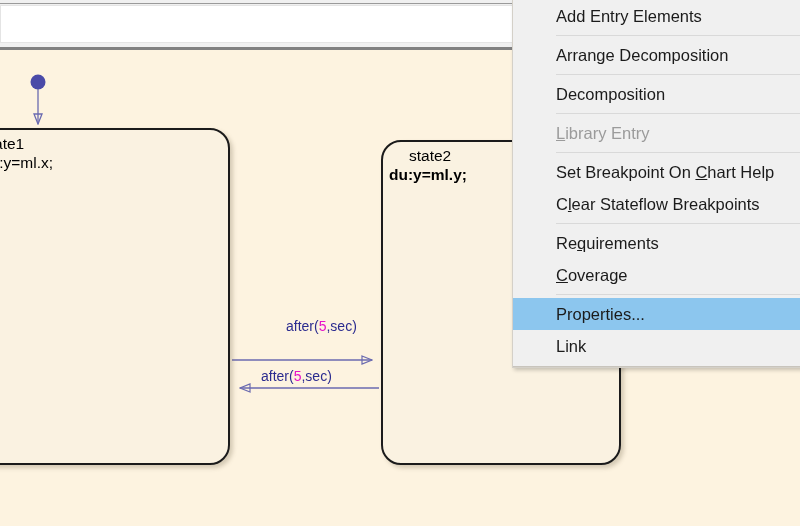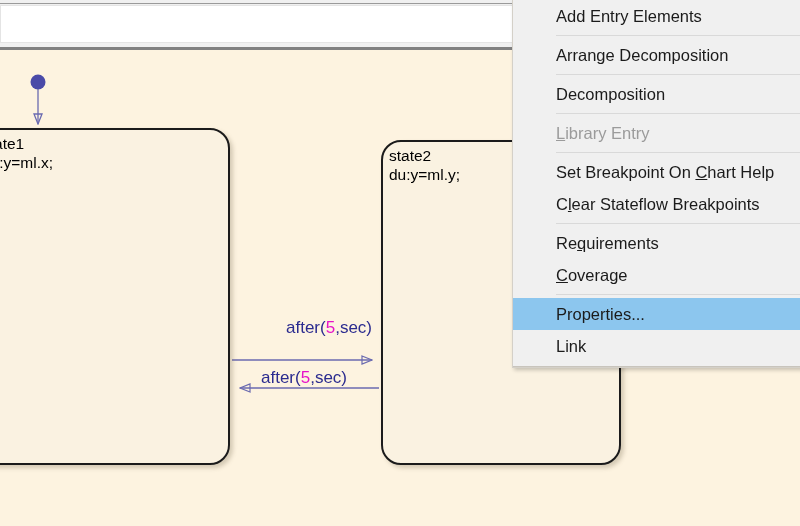--- a/index.html
+++ b/index.html
@@ -81,21 +81,21 @@
     font-size: 15.5px;
     color: #000000;
     line-height: 19px;
     white-space: nowrap;
     user-select: none;
   }
 
   
   .trans-label {
     position: absolute;
-    font-size: 17px;
+    font-size: 14px;
     color: #2b2b8f;
     white-space: nowrap;
     user-select: none;
   }
   .trans-label .num { color: #e612c8; }
 
   
   .ctx-menu {
     position: absolute;
     left: 512px;
@@ -165,22 +165,22 @@
       <line x1="232" y1="310" x2="372" y2="310" stroke="#6a6ab0" stroke-width="1.3" marker-end="url(#arrowOpenRight)"></line>
 
       <line x1="379" y1="338" x2="240" y2="338" stroke="#6a6ab0" stroke-width="1.3" marker-end="url(#arrowOpenLeftM)"></line>
     </svg>
 
     <div class="state-box" id="state1-box" style="left:-26px; top:78px; width:256px; height:337px;"></div>
     <div class="state-label" style="left:-18px; top:84px;">state1</div>
     <div class="state-label" style="left:-18px; top:103px;">du:y=ml.x;</div>
 
     <div class="state-box" id="state2-box" style="left:381px; top:90px; width:240px; height:325px;"></div>
-    <div class="state-label" style="left:389px; top:96px;">state2</div>
-    <div class="state-label" style="left:389px; top:115px;">du:y=ml.y;</div>
+    <div class="state-label" style="left:409px; top:96px;">state2</div>
+    <div class="state-label" style="left:389px; top:115px;font-weight:bold;">du:y=ml.y;</div>
 
     <div class="trans-label" style="left:286px; top:268px;">
       <span>after(</span><span class="num">5</span><span>,sec)</span>
     </div>
 
     <div class="trans-label" style="left:261px; top:318px;">
       <span>after(</span><span class="num">5</span><span>,sec)</span>
     </div>
   </div>
 

